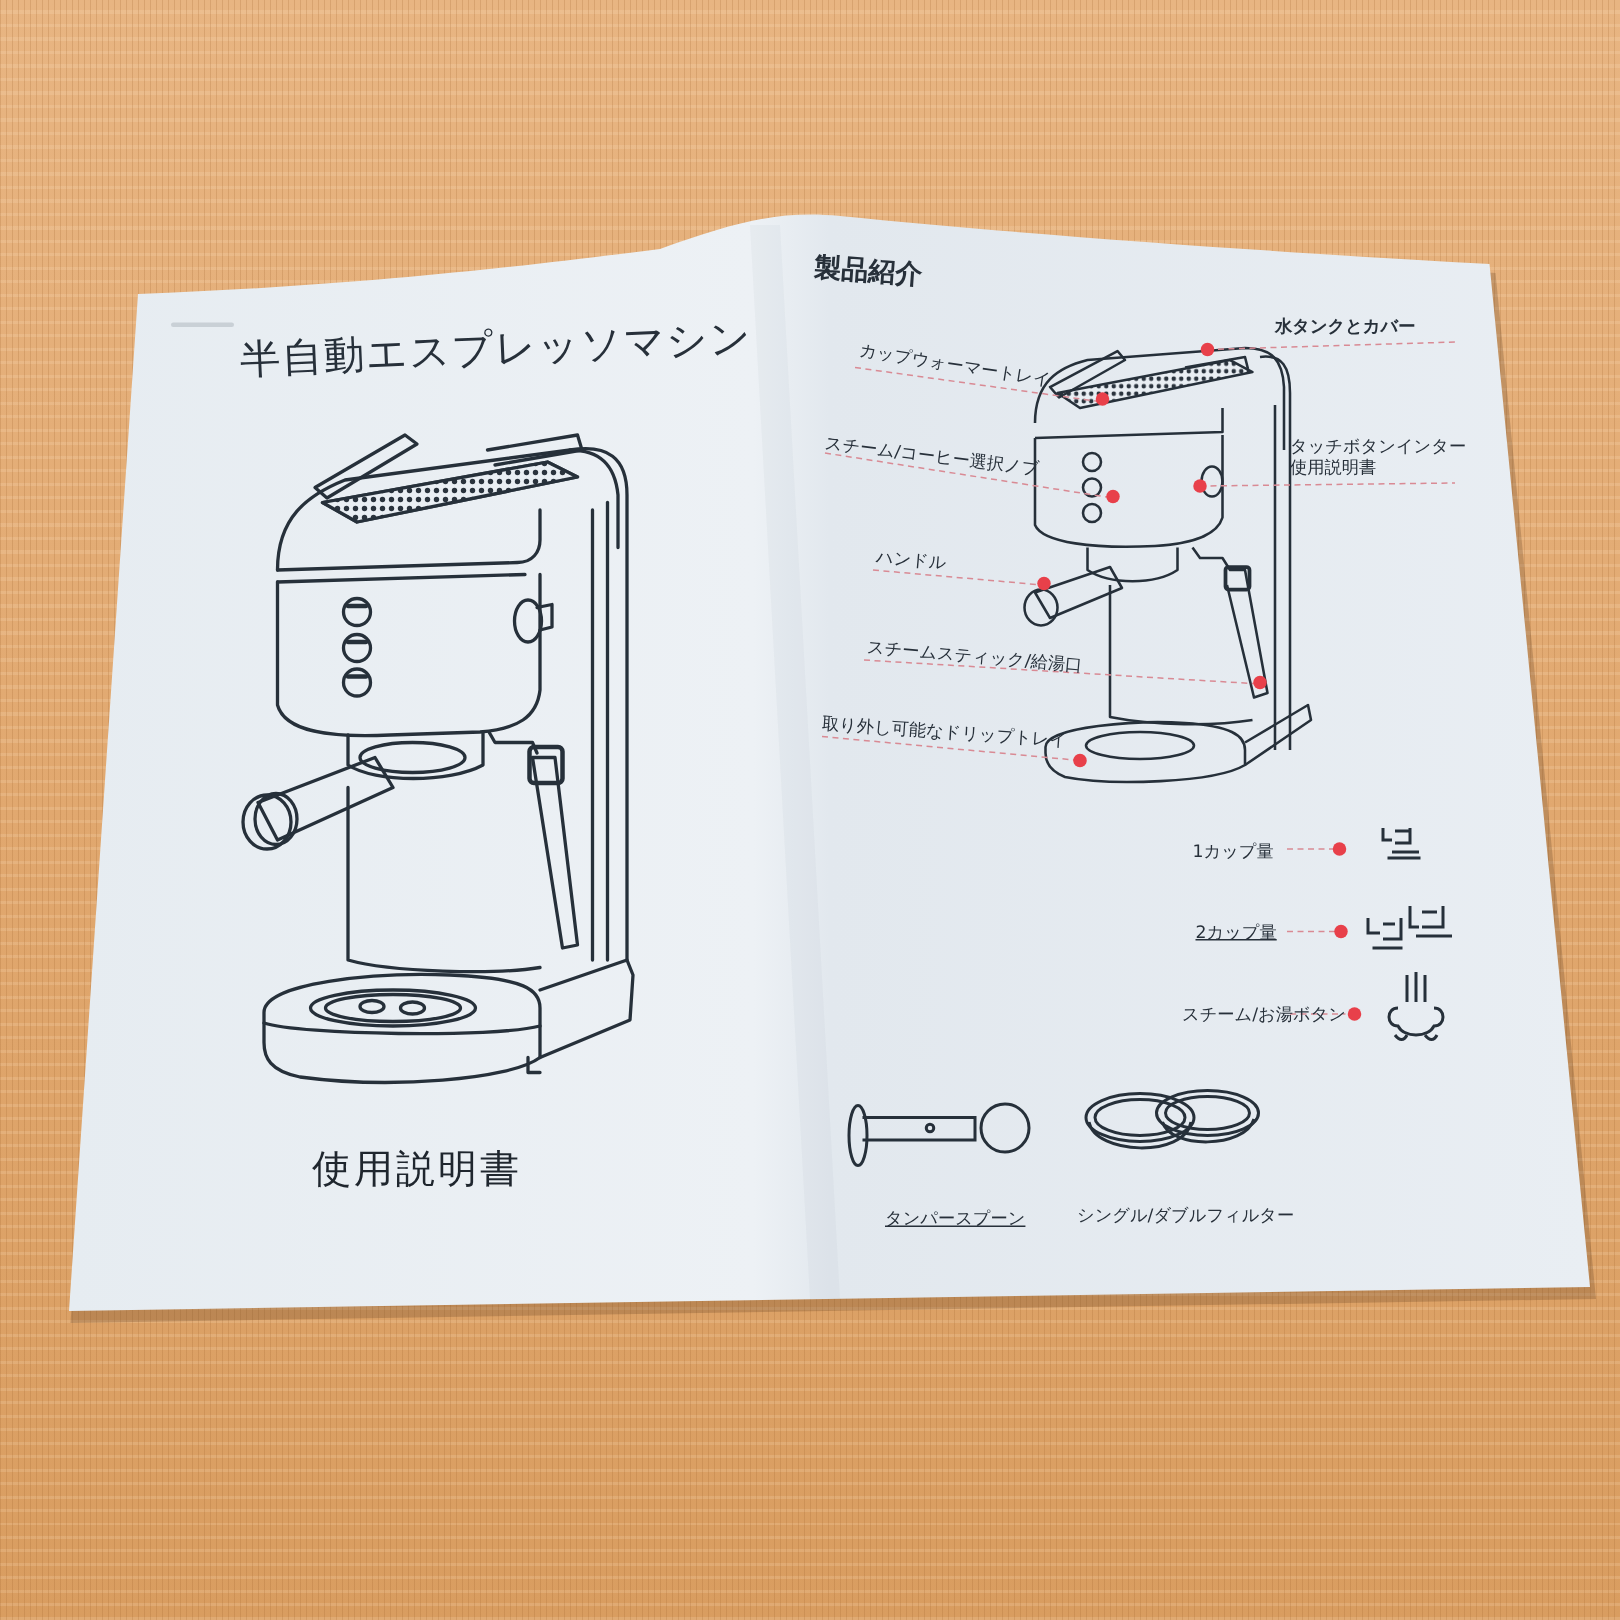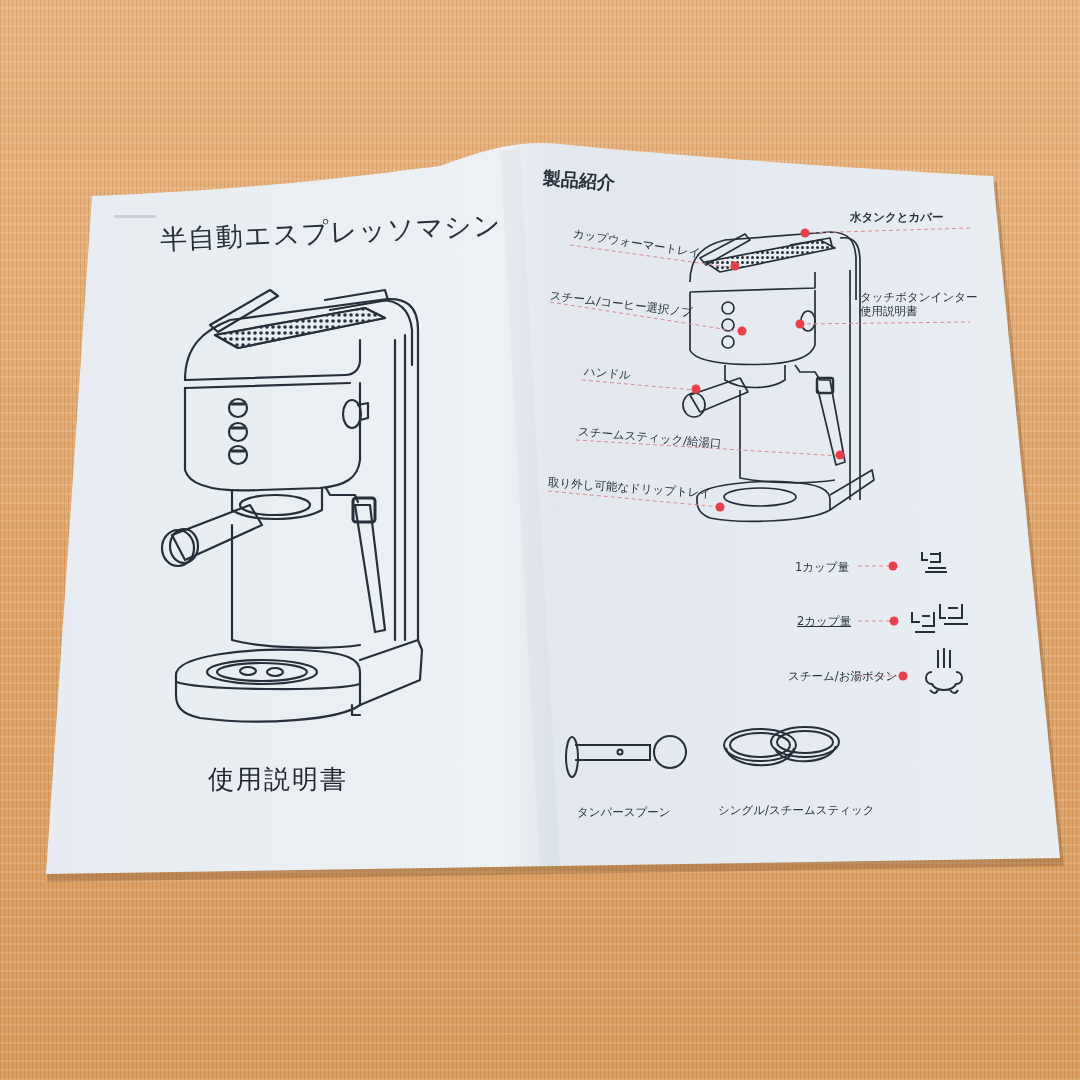--- a/index.html
+++ b/index.html
@@ -24,21 +24,21 @@
   .lbl-cup { left:573px; top:226px; transform:rotate(9deg); transform-origin:left center; }
   .lbl-tank { left:850px; top:210px;font-weight:bold; }
   .lbl-knob { left:550px; top:288px; transform:rotate(7deg); transform-origin:left center; }
   .lbl-touch { left:860px; top:290px; line-height:14px; }
   .lbl-handle { left:584px; top:364px; transform:rotate(5deg); transform-origin:left center;}
   .lbl-steam { left:578px; top:424px; transform:rotate(5deg); transform-origin:left center;}
   .lbl-drip { left:548px; top:475px; transform:rotate(4deg); transform-origin:left center;}
   .lbl-1cup { left:795px; top:560px; }
   .lbl-2cup { left:797px; top:614px;text-decoration:underline; }
   .lbl-steambtn { left:744px; top:669px;margin-left:44px; }
-  .lbl-tamper { left:577px; top:805px; }
+  .lbl-tamper { left:590px; top:805px;text-decoration:underline; }
   .lbl-filter { left:718px; top:803px; }
   .tab-mark { position:absolute; left:114px; top:215px; width:42px; height:3px; background:#c9d0d6; border-radius:2px; }
 </style>
 </head>
 <body>
 
 <div class="tatami"></div>
 
 <svg class="sheet-svg" viewBox="0 0 1080 1080">
   <defs>
@@ -213,13 +213,13 @@
 </div>
 <div class="txt label lbl-handle">ハンドル</div>
 <div class="txt label lbl-steam">スチームスティック/給湯口</div>
 <div class="txt label lbl-drip">取り外し可能なドリップトレイ</div>
 
 <div class="txt label lbl-1cup">1カップ量</div>
 <div class="txt label lbl-2cup">2カップ量</div>
 <div class="txt label lbl-steambtn">スチーム/お湯ボタン</div>
 
 <div class="txt label lbl-tamper">タンパースプーン</div>
-<div class="txt label lbl-filter">シングル/スチームスティック</div>
+<div class="txt label lbl-filter">シングル/ダブルフィルター</div>
 
 </body></html>

